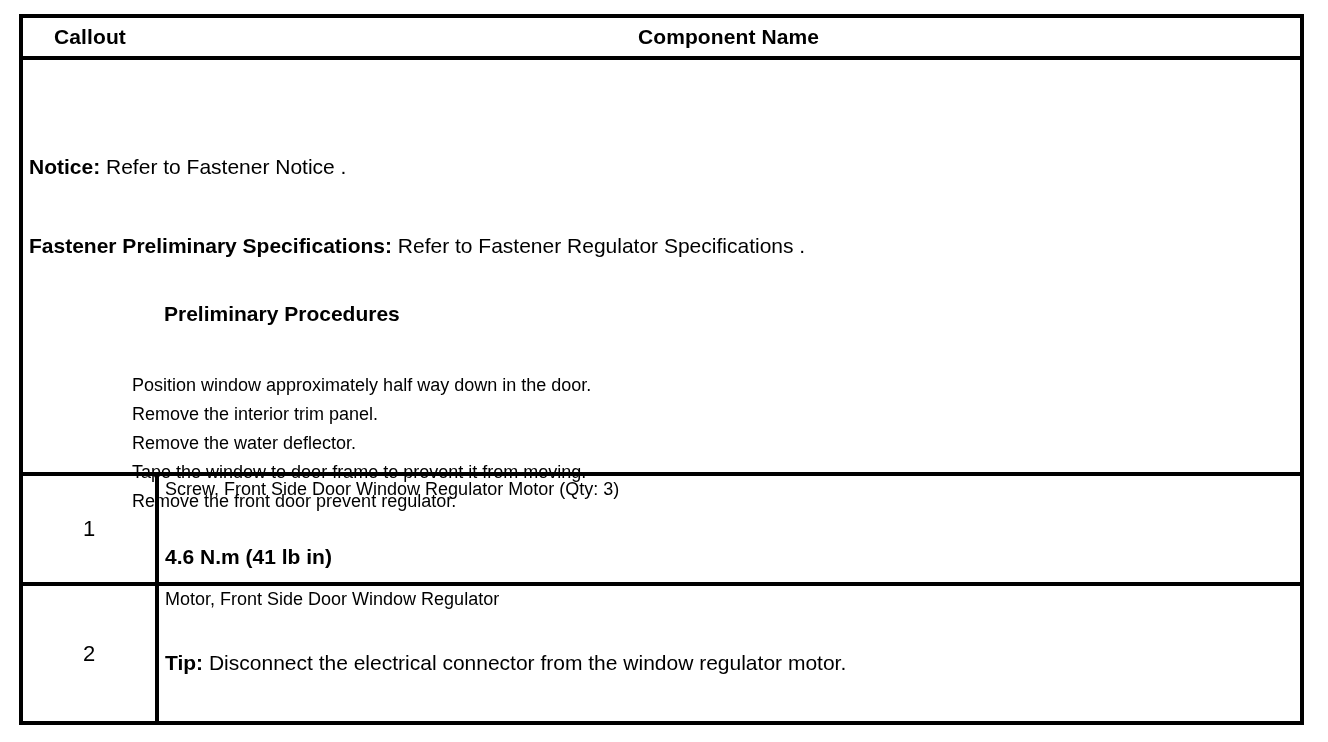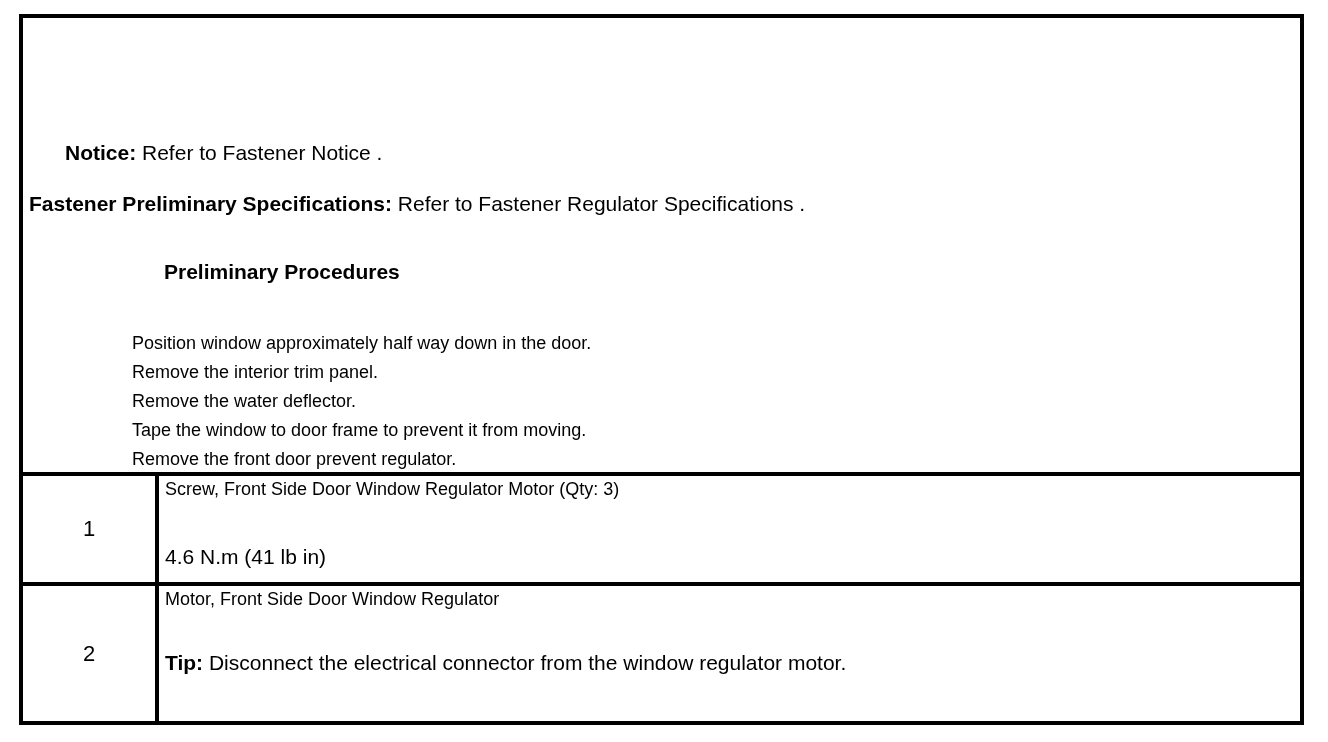--- a/index.html
+++ b/index.html
@@ -96,22 +96,21 @@
     font-size: 21px;
     line-height: 1.05;
     white-space: nowrap;
   }
   .note-line .lead {
     font-weight: bold;
   }
   .note-notice {
     position: absolute;
     left: 0px;
-    top: 124px;
-    margin-left: 36px;
+    top: 96px;
   }
   .note-fastener {
     position: absolute;
     left: 0px;
     top: 175px;
   }
   .prelim-heading {
     position: absolute;
     left: 103px;
     top: 243px;
@@ -144,39 +143,43 @@
     white-space: nowrap;
   }
   .comp-sub {
     position: absolute;
     left: 0;
     font-size: 21px;
     white-space: nowrap;
   }
   .comp-sub.torque {
     top: 70px;
-    font-weight: normal;
+    font-weight: bold;
   }
   .comp-sub.tip {
     top: 66px;
   }
   .comp-sub.tip .lead {
     font-weight: bold;
   }
 </style>
 </head>
 <body>
 
 <div id="callout-table-wrap">
   <table class="callout-table">
     <colgroup>
       <col class="c-callout">
       <col class="c-name">
     </colgroup>
     <tbody>
+      <tr class="header-row">
+        <th class="th-callout">Callout</th>
+        <th class="th-name">Component Name</th>
+      </tr>
 
       <tr class="notes-row">
         <td class="cell-notes" colspan="2">
           <div class="notes-block">
 
             <div class="note-line note-notice">
               <span class="lead">Notice:</span><span> Refer to Fastener Notice .</span>
             </div>
 
             <div class="note-line note-fastener">

